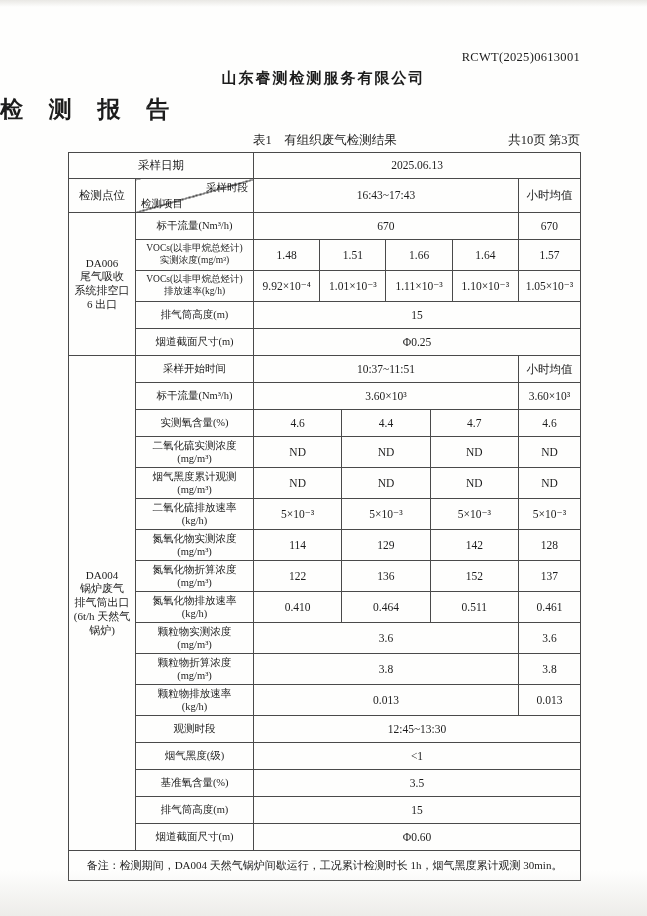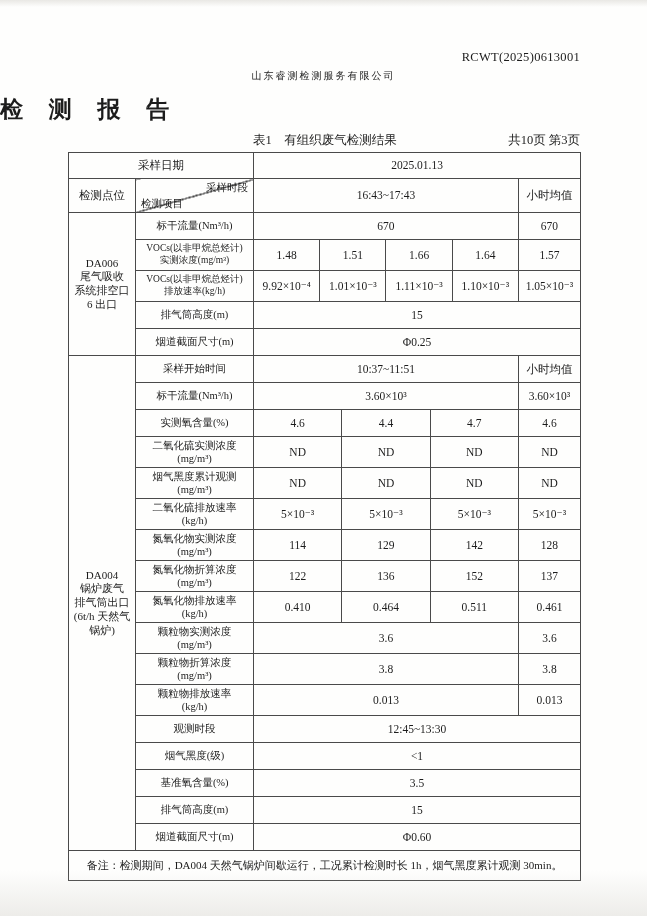--- a/index.html
+++ b/index.html
@@ -23,21 +23,21 @@
     content:"";position:absolute;left:0;bottom:0;width:100%;height:46px;
     background:linear-gradient(to top,rgba(205,203,196,.35),rgba(255,255,255,0));
     pointer-events:none;
   }
   .report-no{
     position:absolute;top:50px;left:68px;width:512px;
     text-align:right;font-size:12.5px;letter-spacing:.3px;
   }
   .company{
     position:absolute;top:69px;left:0;width:647px;
-    text-align:center;font-size:10px;font-weight:normal;letter-spacing:2px;
+    text-align:center;font-size:15px;font-weight:bold;letter-spacing:2px;
   }
   .title{
     position:absolute;top:94px;left:0;width:647px;
     text-align:left;font-size:23px;font-weight:bold;
     letter-spacing:9px;word-spacing:2px;
   }
   .caption-row{
     position:absolute;top:130px;left:68px;width:512px;height:20px;
     display:flex;align-items:center;font-size:12.5px;
   }
@@ -111,21 +111,21 @@
         <col style="width:22.08px">
       <col style="width:22.08px">
         <col style="width:22.08px">
         <col style="width:22.08px">
       <col style="width:62px">
     </colgroup>
     <tbody>
 
       <tr class="hD">
         <td colspan="2">采样日期</td>
-        <td colspan="13">2025.01.13</td>
+        <td colspan="13">2025.06.13</td>
       </tr>
 
       <tr class="hH">
         <td>检测点位</td>
         <td class="diag">
           <span class="diag-top">采样时段</span>
           <span class="diag-bottom">检测项目</span>
         </td>
         <td colspan="12">16:43~17:43</td>
         <td>小时均值</td>

